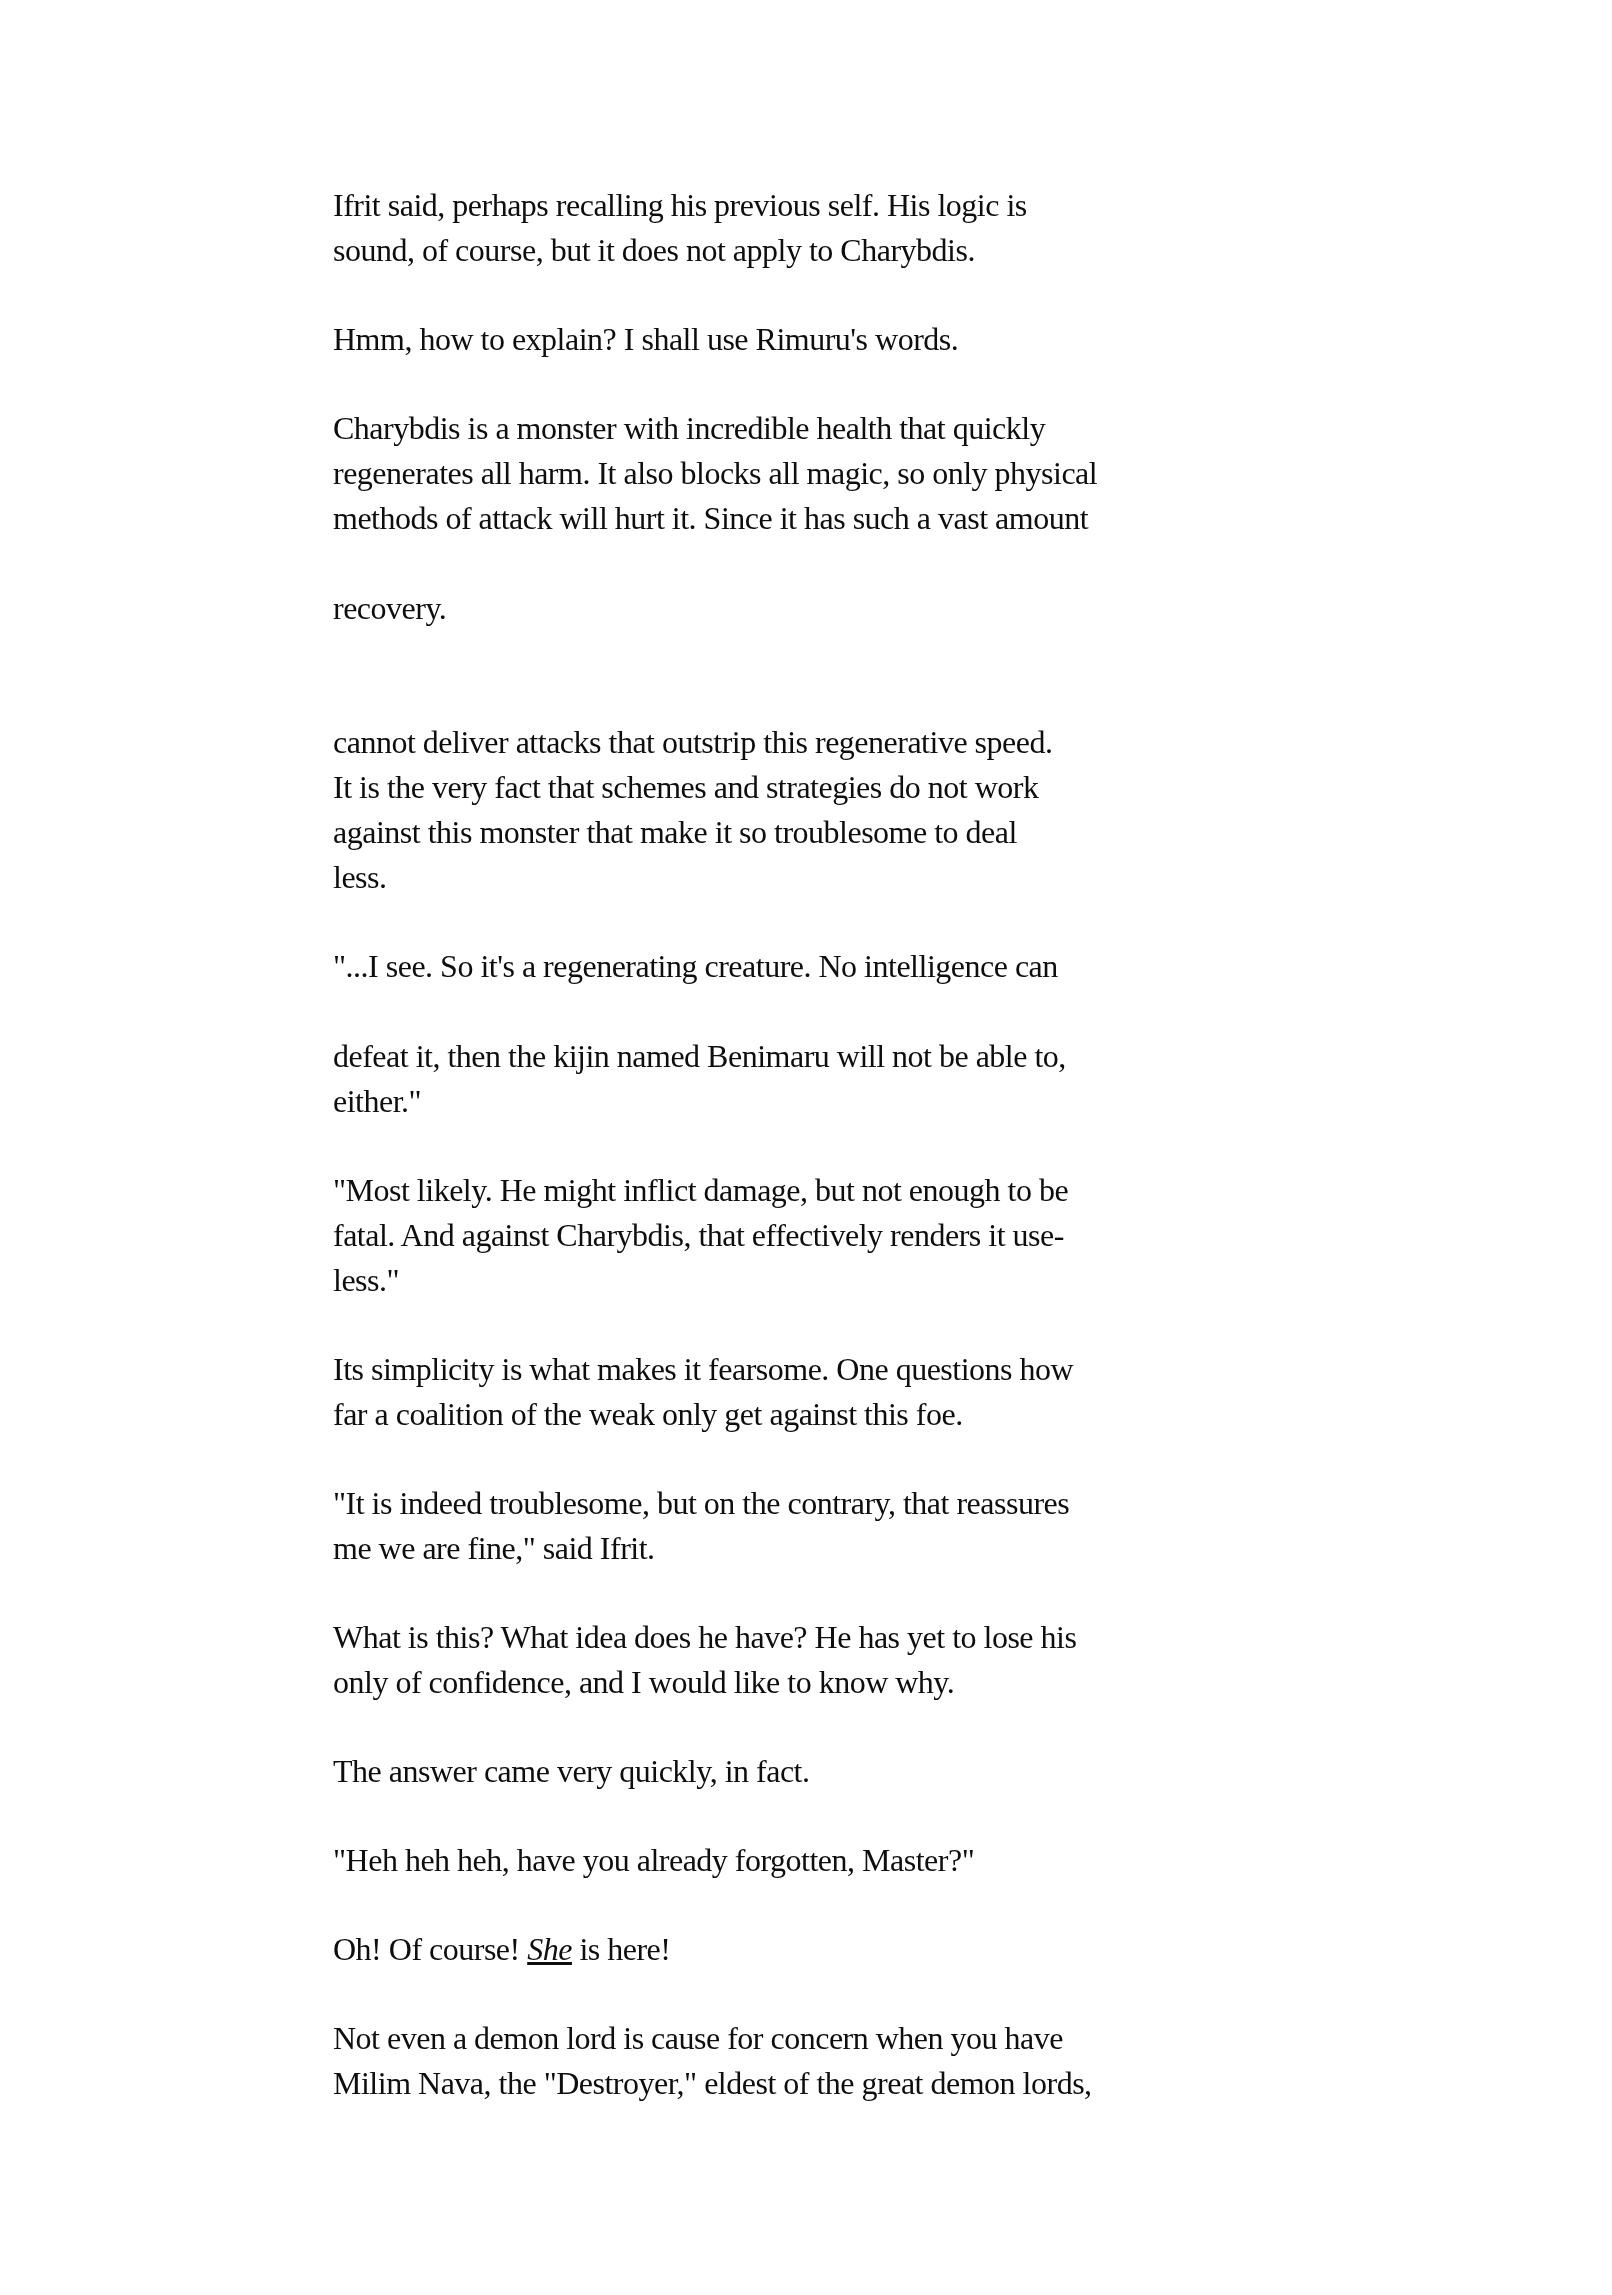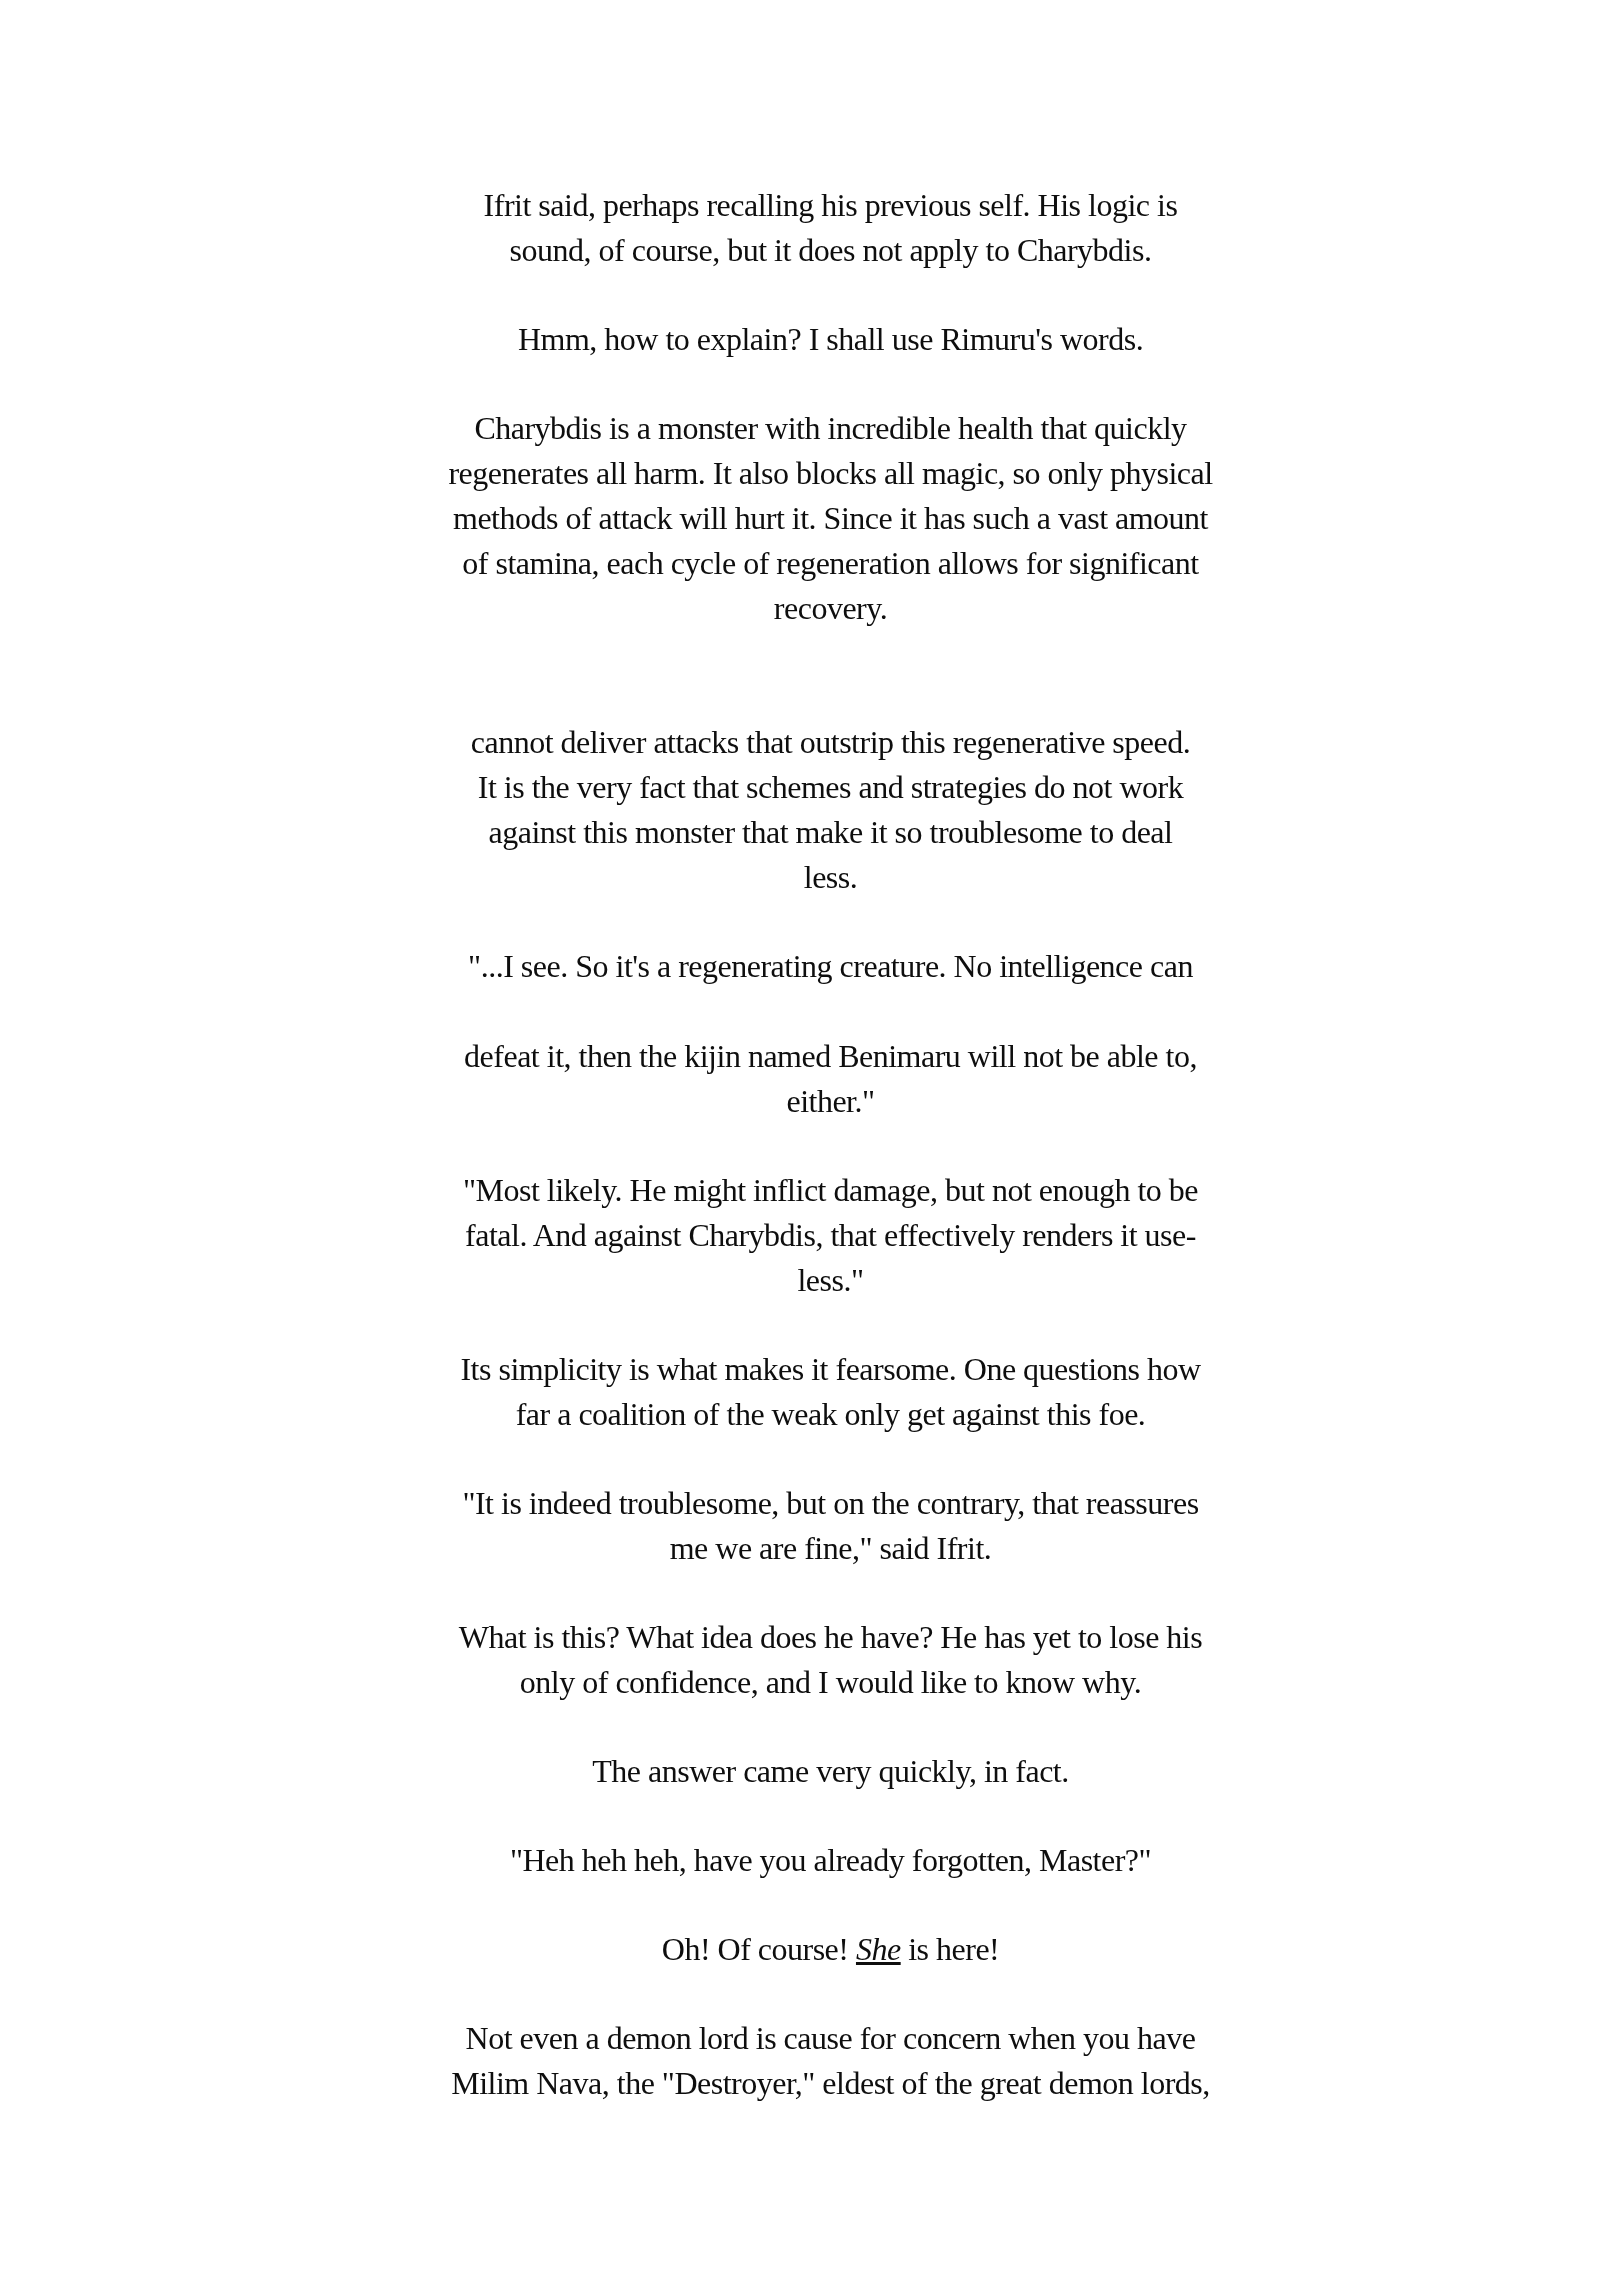--- a/index.html
+++ b/index.html
@@ -26,38 +26,37 @@
     width: 995px;
     color: #0e0e0e;
     font-size: 32px;
     line-height: 45px;
     letter-spacing: -0.5px;
     text-rendering: optimizeLegibility;
   }
   .para {
     margin: 0 0 44px 0;
     padding: 0;
-    text-align: center;
   }
   .para:last-child {
     margin-bottom: 13px;
   }
   .italic {
     font-style: italic;
     text-decoration: underline;
   }
 </style>
 </head>
 <body>
 
 <div class="page">
   <div class="text-block" style="color: rgb(14, 14, 14);">
       <p class="para"><span>Ifrit said, perhaps recalling his previous self. His logic is</span><br><span>sound, of course, but it does not apply to Charybdis.</span></p>
       <p class="para"><span>Hmm, how to explain? I shall use Rimuru's words.</span></p>
-      <p class="para"><span>Charybdis is a monster with incredible health that quickly</span><br><span>regenerates all harm. It also blocks all magic, so only physical</span><br><span>methods of attack will hurt it. Since it has such a vast amount</span><br><span>of stamina, each cycle of regeneration allows for significant</span><br><span>recovery.</span></p>
+      <p class="para"><span>Charybdis is a monster with incredible health that quickly</span><br><span>regenerates all harm. It also blocks all magic, so only physical</span><br><span>methods of attack will hurt it. Since it has such a vast amount</span><br><br><span>recovery.</span></p>
       <p class="para"><br><span>cannot deliver attacks that outstrip this regenerative speed.</span><br><span>It is the very fact that schemes and strategies do not work</span><br><span>against this monster that make it so troublesome to deal</span><br><span>less.</span></p>
       <p class="para"><span>"...I see. So it's a regenerating creature. No intelligence can</span><br><br><span>defeat it, then the kijin named Benimaru will not be able to,</span><br><span>either."</span></p>
       <p class="para"><span>"Most likely. He might inflict damage, but not enough to be</span><br><span>fatal. And against Charybdis, that effectively renders it use-</span><br><span>less."</span></p>
       <p class="para"><span>Its simplicity is what makes it fearsome. One questions how</span><br><span>far a coalition of the weak only get against this foe.</span></p>
       <p class="para"><span>"It is indeed troublesome, but on the contrary, that reassures</span><br><span>me we are fine," said Ifrit.</span></p>
       <p class="para"><span>What is this? What idea does he have? He has yet to lose his</span><br><span>only of confidence, and I would like to know why.</span></p>
       <p class="para"><span>The answer came very quickly, in fact.</span></p>
       <p class="para"><span>"Heh heh heh, have you already forgotten, Master?"</span></p>
       <p class="para"><span>Oh! Of course! </span><span class="italic">She</span><span> is here!</span></p>
       <p class="para"><span>Not even a demon lord is cause for concern when you have</span><br><span>Milim Nava, the "Destroyer," eldest of the great demon lords,</span></p>

